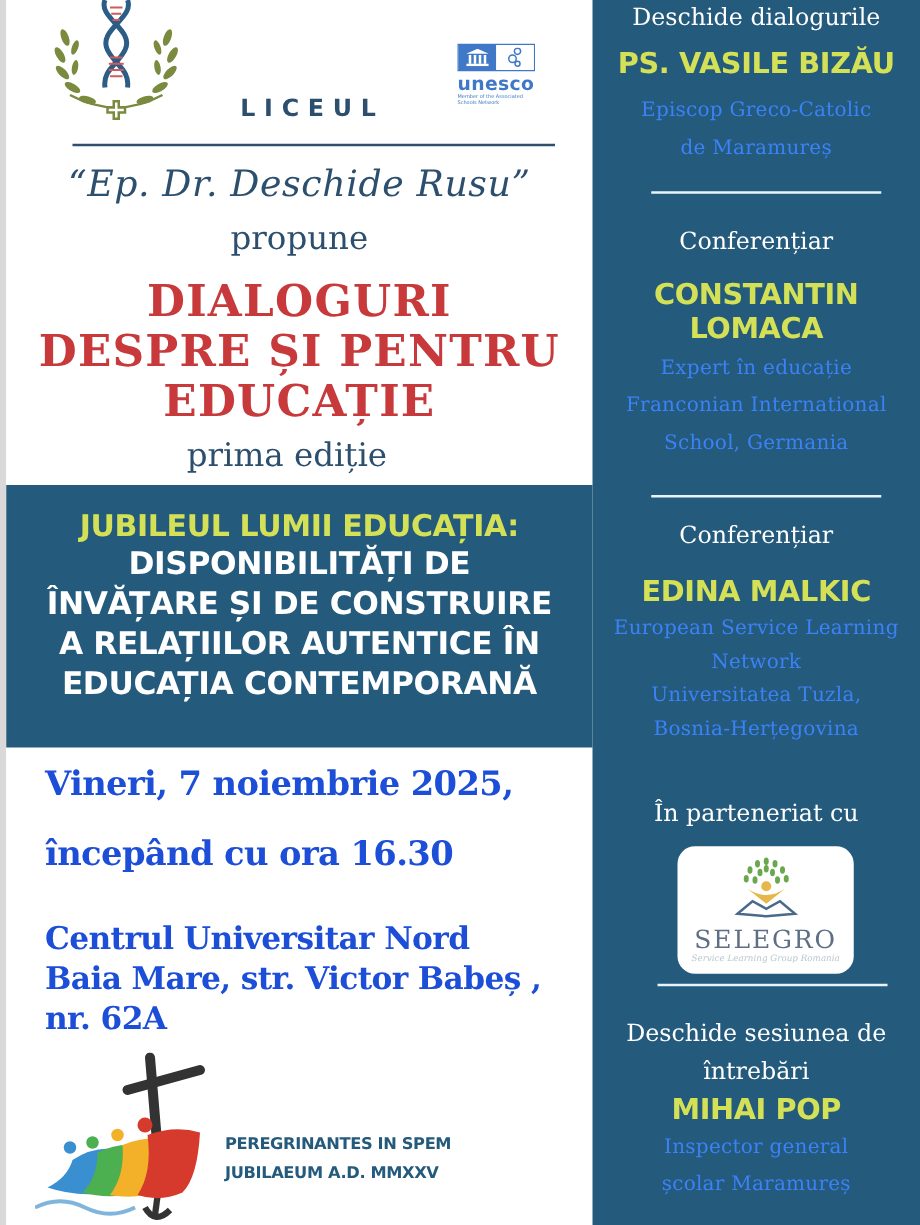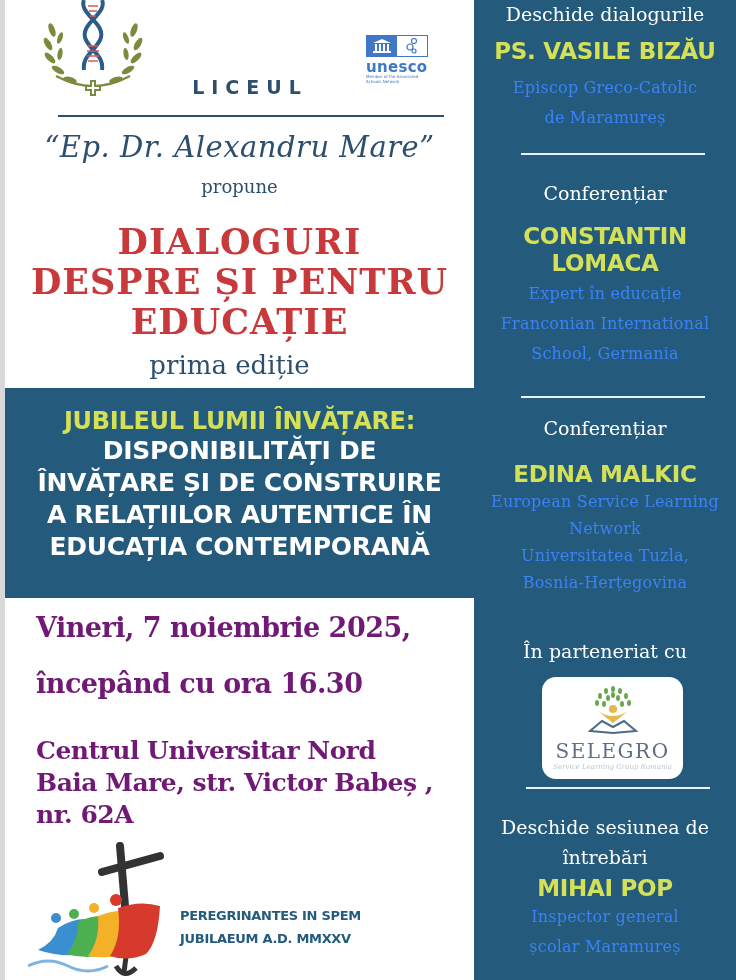--- a/index.html
+++ b/index.html
@@ -15,31 +15,31 @@
   .unesco { position: absolute; left: 366px; top: 35px; width: 64px; height: 60px; }
   .unesco .box { display: flex; width: 62px; height: 22px; border: 1px solid #3f78c6; }
   .unesco .box .a { width: 31px; height: 20px; background: #3f78c6; display:flex; align-items:center; justify-content:center; }
   .unesco .box .b { width: 31px; height: 20px; background: #fff; display:flex; align-items:center; justify-content:center; color:#3f78c6; font-size: 11px; }
   .unesco .word { font-family: "DejaVu Sans", sans-serif; font-weight: bold; color: #3f78c6; font-size: 15px; line-height: 16px; margin-top: 2px; letter-spacing: 0.3px; }
   .unesco .sub { font-family: "DejaVu Sans", sans-serif; color: #3f78c6; font-size: 4px; line-height: 4.5px; }
 
   .liceul { position: absolute; left: 150px; top: 76px; width: 200px; text-align: center; font-family: "DejaVu Sans", sans-serif; font-weight: bold; font-size: 19px; letter-spacing: 7px; color: #2c4f6e; }
   .hr-top { position: absolute; left: 58px; top: 115px; width: 386px; height: 2px; background: #2c4f6e; }
   .school-name { position: absolute; left: 5px; top: 130px; width: 469px; text-align: center; font-family: "DejaVu Serif", serif; font-style: italic; font-size: 29px; color: #2c4f6e; letter-spacing: 0.5px; }
-  .propune { position: absolute; left: 5px; top: 176px; width: 469px; text-align: center; font-size: 18px; color: #2c4f6e; }
+  .propune { position: absolute; left: 5px; top: 176px; width: 469px; text-align: center; font-size: 26px; color: #2c4f6e; }
   .main-title { position: absolute; left: 5px; top: 222px; width: 469px; text-align: center; font-family: "DejaVu Serif", serif; font-weight: bold; font-size: 35px; line-height: 40px; color: #c8393b; letter-spacing: 1px; }
   .edition { position: absolute; left: 5px; top: 350px; width: 449px; text-align: center; font-size: 26px; color: #2c4f6e; }
 
   
   .band { position: absolute; left: 5px; top: 388px; width: 469px; height: 210px; background: #245a7c; text-align: center; font-family: "DejaVu Sans", sans-serif; font-weight: bold; }
   .band .t1 { margin-top: 19px; font-size: 24px; line-height: 28px; color: #d4e157; letter-spacing: -0.3px; }
   .band .t2 { font-size: 25px; line-height: 32px; color: #ffffff; letter-spacing: -0.3px; }
 
   
-  .info { position: absolute; left: 36px; font-family: "DejaVu Serif", serif; font-weight: bold; color: #701a75; letter-spacing: -0.5px; }
+  .info { position: absolute; left: 36px; font-family: "DejaVu Serif", serif; font-weight: bold; color: #1d4ed8; letter-spacing: -0.5px; }
   .date { top: 612px; font-size: 27px; }
   .time { top: 668px; font-size: 27px; }
   .addr { top: 735px; font-size: 25px; line-height: 32px; }
 
   
   .jub-logo { position: absolute; left: 28px; top: 842px; width: 150px; height: 138px; }
   .jub-text { position: absolute; left: 180px; top: 904px; font-family: "DejaVu Sans", sans-serif; font-weight: bold; color: #245a7c; font-size: 13px; line-height: 23px; letter-spacing: -0.3px; }
 
   
   .r-block { position: absolute; left: 474px; width: 262px; text-align: center; }
@@ -121,32 +121,32 @@
           <circle cx="9" cy="13" r="2" fill="none" stroke="#3f78c6" stroke-width="1.2"></circle>
         </svg>
     </div>
   </div>
   <div class="word">unesco</div>
   <div class="sub">Member of the Associated Schools Network</div>
 </div>
 
 <div class="liceul">LICEUL</div>
 <div class="hr-top"></div>
-<div class="school-name">“Ep. Dr. Alexandru Mare”</div>
+<div class="school-name">“Ep. Dr. Deschide Rusu”</div>
 
 <div class="propune">propune</div>
 <div class="main-title">
   <div>DIALOGURI</div>
   <div>DESPRE ȘI PENTRU</div>
   <div>EDUCAȚIE</div>
 </div>
 <div class="edition">prima ediție</div>
 
 <div class="band">
-  <div class="t1">JUBILEUL LUMII ÎNVĂȚARE:</div>
+  <div class="t1">JUBILEUL LUMII EDUCAȚIA:</div>
   <div class="t2">DISPONIBILITĂȚI DE</div>
   <div class="t2">ÎNVĂȚARE ȘI DE CONSTRUIRE</div>
   <div class="t2">A RELAȚIILOR AUTENTICE ÎN</div>
   <div class="t2">EDUCAȚIA CONTEMPORANĂ</div>
 </div>
 
 <div class="info date">Vineri, 7 noiembrie 2025,</div>
 <div class="info time">începând cu ora 16.30</div>
 <div class="info addr">
   <div>Centrul Universitar Nord</div>

